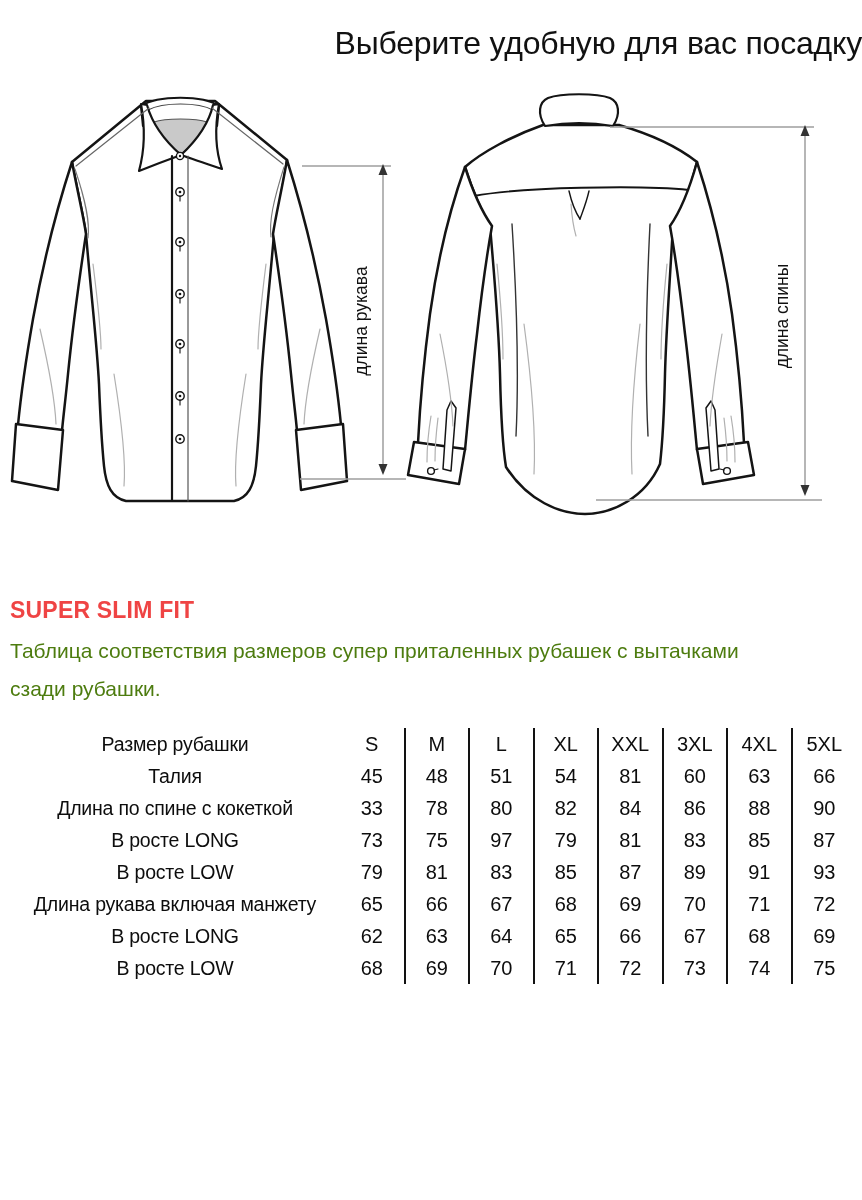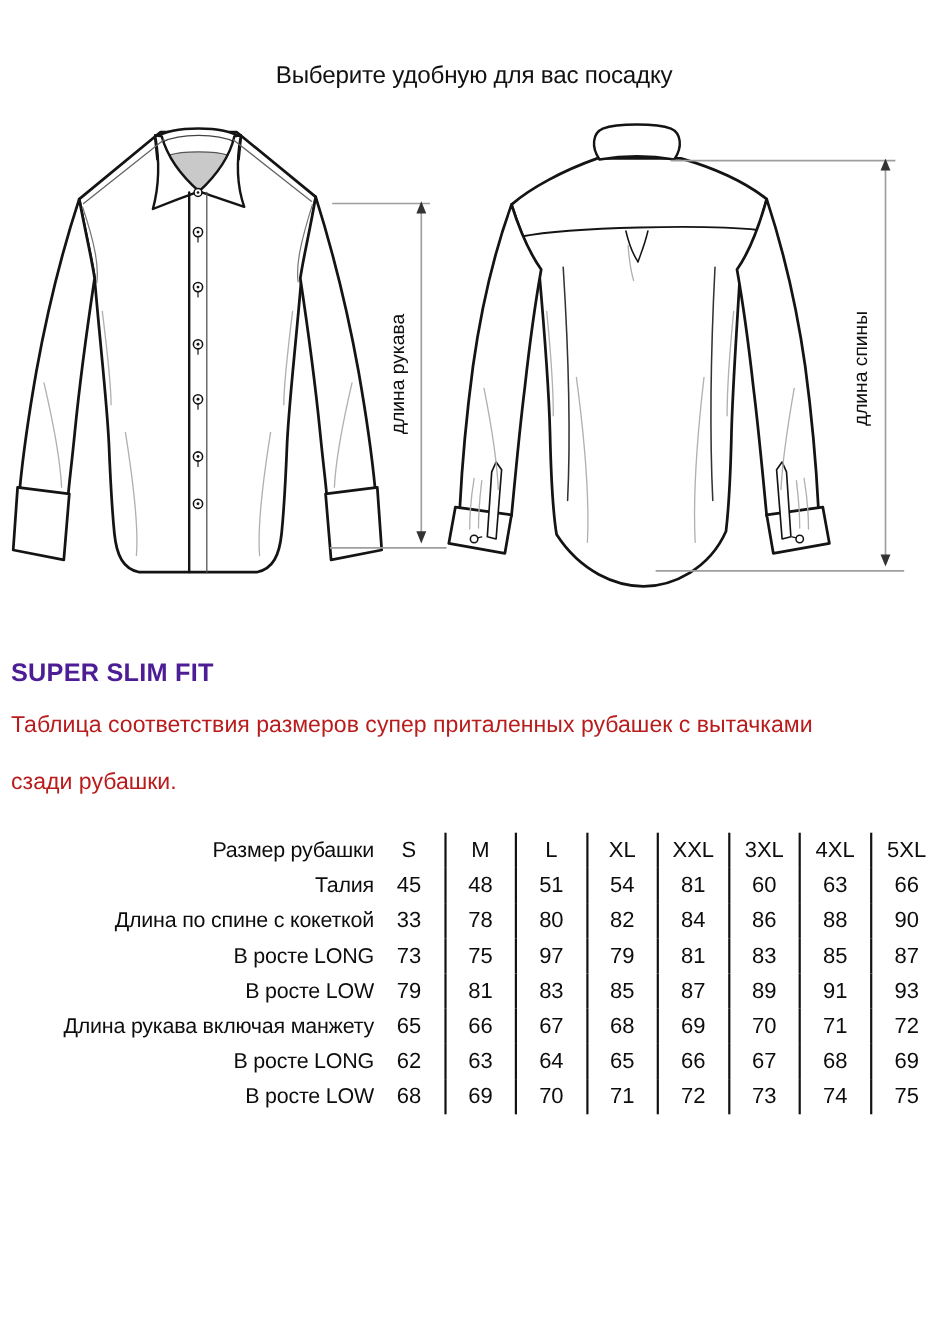--- a/index.html
+++ b/index.html
@@ -1,39 +1,39 @@
 <!DOCTYPE html>
 <html><head>
 <meta charset="utf-8">
 <style>
   html,body{margin:0;padding:0;background:#fff;}
   body{
     width:862px;height:1200px;position:relative;overflow:hidden;
     font-family:"Liberation Sans","DejaVu Sans",sans-serif;color:#000;
   }
   .title{
-    margin:55px 0 0 0;text-align:center;font-size:22px;font-weight:400;
+    margin:25px 0 0 0;text-align:right;font-size:32px;font-weight:400;
     color:#111;letter-spacing:-0.2px;
   }
   .figure{display:block;width:862px;height:470px;margin-top:12px;}
   .section-heading{
-    margin:35px 0 0 10px;font-size:23px;font-weight:700;color:#4c1d95;letter-spacing:0.2px;
+    margin:53px 0 0 10px;font-size:23px;font-weight:700;color:#ef4444;letter-spacing:0.2px;
   }
   .section-desc{
-    margin:8px 0 0 10px;font-size:21px;line-height:52px;color:#b91c1c;
+    margin:8px 0 0 10px;font-size:21px;line-height:38px;color:#4d7c0f;
     white-space:pre-line;max-width:820px;
   }
   table.size-table{
     margin:20px 0 0 10px;border-collapse:collapse;width:846px;table-layout:fixed;
   }
   table.size-table td{
     height:32px;padding:0;font-size:20px;color:#0d0d0d;vertical-align:middle;
   }
   table.size-table td.lbl{
-    width:330px;text-align:right;font-size:19.5px;letter-spacing:-0.2px;
+    width:330px;text-align:center;font-size:19.5px;letter-spacing:-0.2px;
   }
   table.size-table td.val{text-align:center;}
   table.size-table td.val + td.val{border-left:2px solid #121212;}
 </style>
 </head>
 <body>
 
 <div class="title">Выберите удобную для вас посадку</div>
 
 <svg class="figure" viewBox="0 0 862 470" xmlns="http://www.w3.org/2000/svg">

